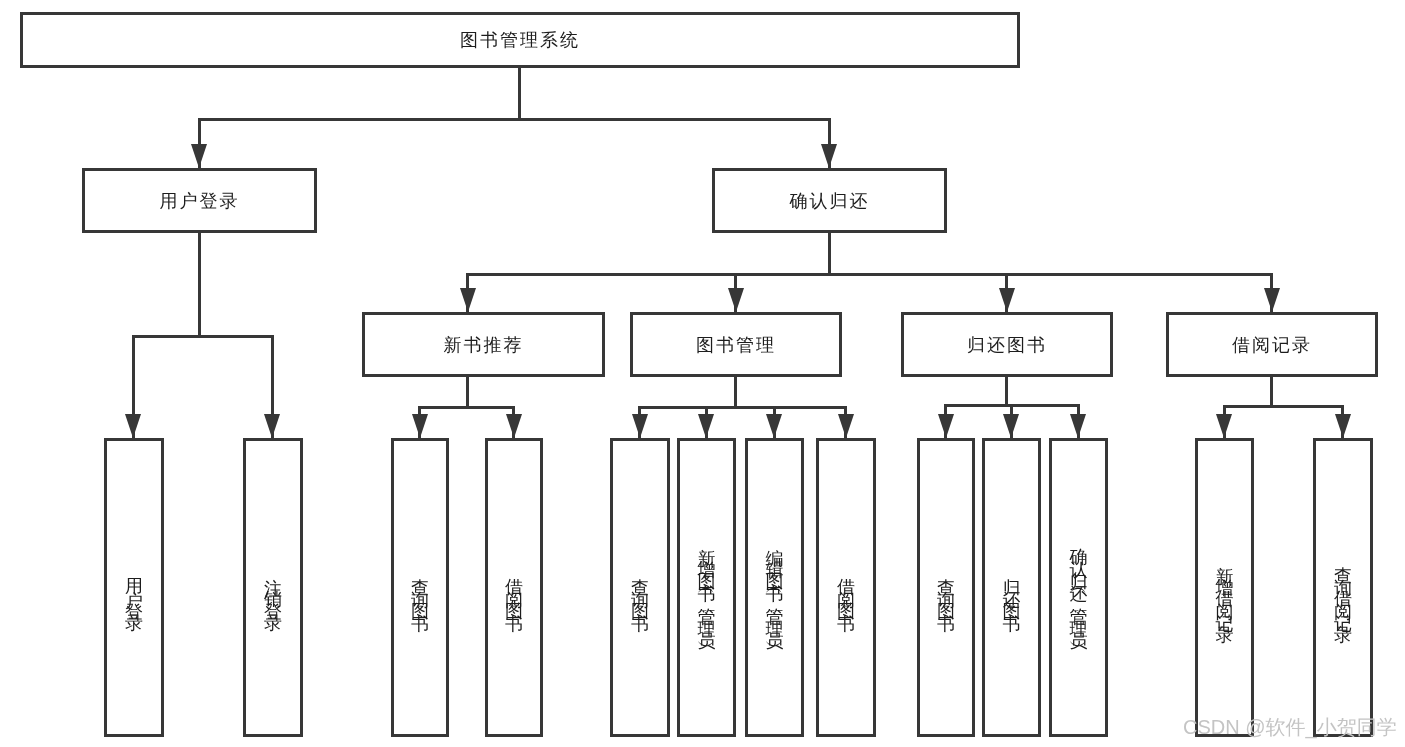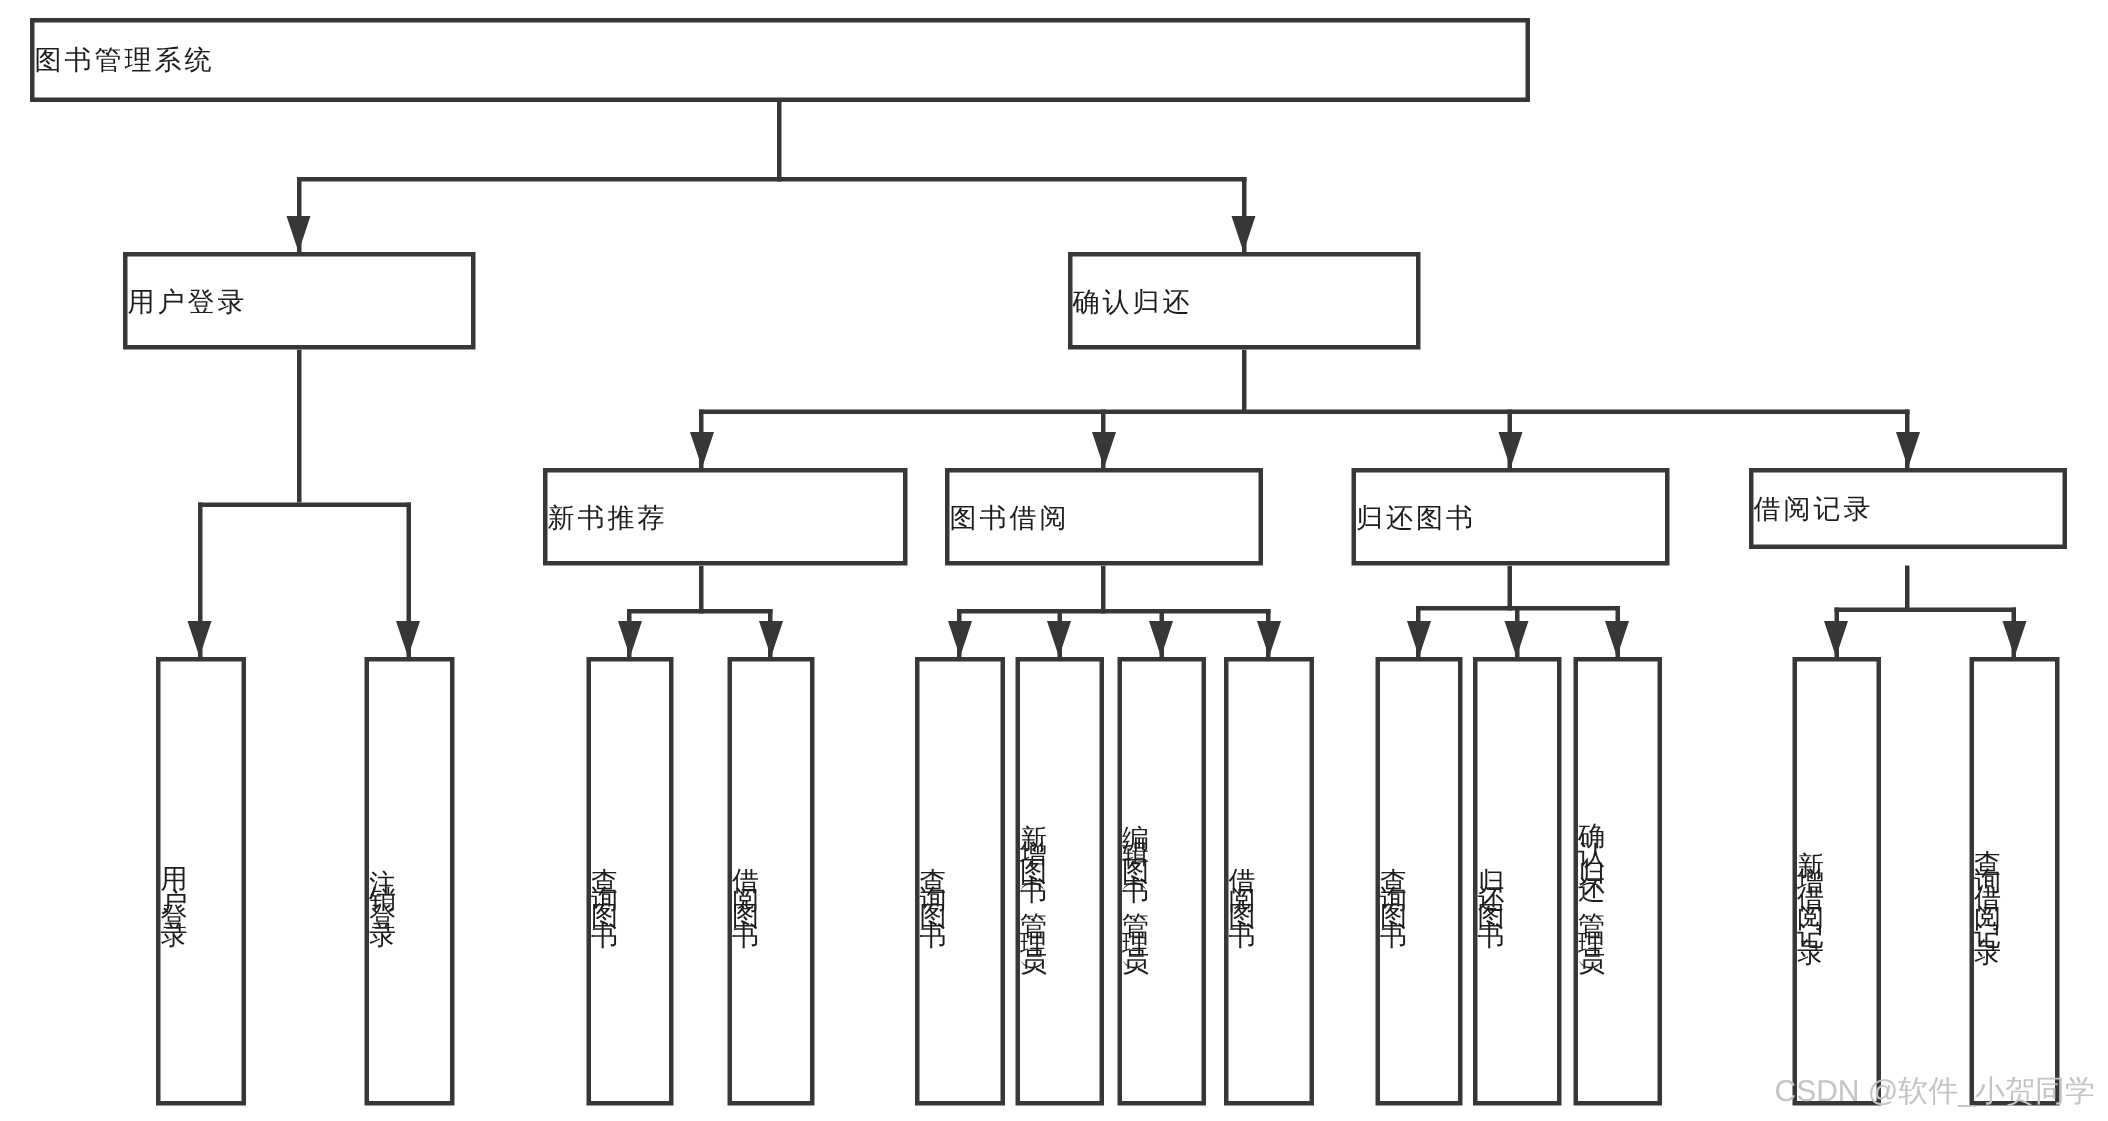--- a/index.html
+++ b/index.html
@@ -11,21 +11,21 @@
   :root{
     --line:#373737;
     --text:#1d1d1d;
     --boxbg:#ffffff;
     --wm:#c4c4c4;
   }
   .box{
     position:absolute;box-sizing:border-box;
     background:var(--boxbg);
     border:3px solid var(--line);
-    display:flex;align-items:center;justify-content:flex-start;
+    display:flex;align-items:center;justify-content:center;
     z-index:2;
   }
   .box .lbl{
     color:var(--text);font-size:18px;letter-spacing:2px;white-space:nowrap;
   }
   .box .vlbl{
     color:var(--text);font-size:18px;line-height:1;
     writing-mode:vertical-rl;text-orientation:mixed;
     letter-spacing:12px;white-space:nowrap;
   }
@@ -53,26 +53,26 @@
   <span class="lbl">用户登录</span>
 </div>
 <div class="box" style="left:712px;top:168px;width:235px;height:65px">
   <span class="lbl">确认归还</span>
 </div>
 
 <div class="box" style="left:362px;top:312px;width:243px;height:65px">
   <span class="lbl">新书推荐</span>
 </div>
 <div class="box" style="left:630px;top:312px;width:212px;height:65px">
-  <span class="lbl">图书借阅</span>
+  <span class="lbl">图书管理</span>
 </div>
 <div class="box" style="left:901px;top:312px;width:212px;height:65px">
   <span class="lbl">归还图书</span>
 </div>
-<div class="box" style="left:1166px;top:312px;width:212px;height:54px">
+<div class="box" style="left:1166px;top:312px;width:212px;height:65px">
   <span class="lbl">借阅记录</span>
 </div>
 
 <div class="box" style="left:104px;top:438px;width:60px;height:299px">
   <span class="vlbl">用户登录</span>
 </div>
 <div class="box" style="left:243px;top:438px;width:60px;height:299px">
   <span class="vlbl">注销登录</span>
 </div>
 

